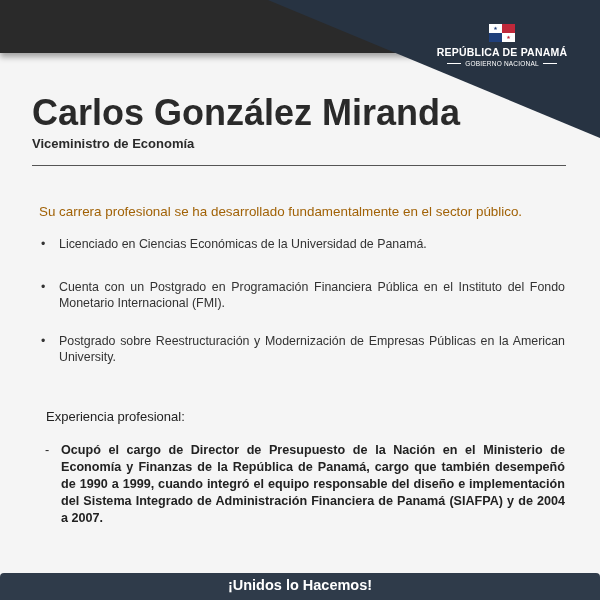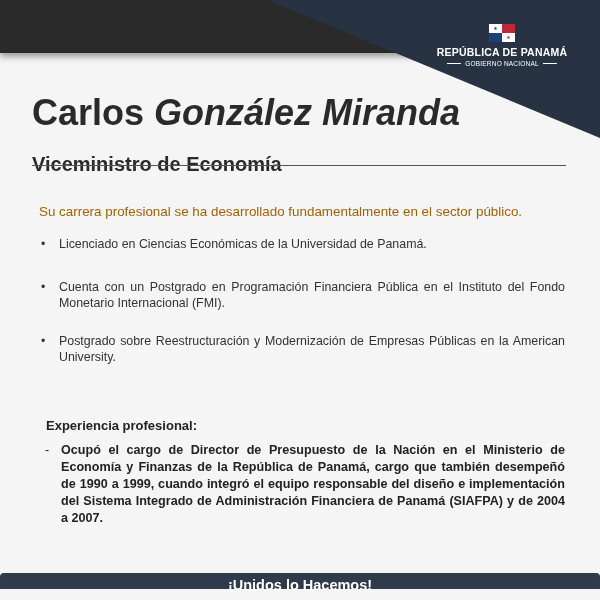--- a/index.html
+++ b/index.html
@@ -11,32 +11,32 @@
   .flag div { position: relative; font-size: 5px; line-height: 9px; text-align: center; }
   .flag .w1 { background: #fff; color: #1f3f7a; }
   .flag .r  { background: #c0283a; }
   .flag .b  { background: #1f3f7a; }
   .flag .w2 { background: #fff; color: #c0283a; }
   .brand-title { font-weight: bold; font-size: 10.5px; letter-spacing: 0.2px; }
   .brand-sub { font-size: 6.5px; margin-top: 2px; display: flex; align-items: center; justify-content: center; gap: 4px; letter-spacing: 0.2px; }
   .brand-sub .ln { display: inline-block; width: 14px; height: 1px; background: #fff; }
   .name { position: absolute; left: 32px; top: 92px; font-size: 36px; color: #2a2a2a; white-space: nowrap; }
   .name .first { font-weight: bold; }
-  .name .last { font-weight: bold; font-style: italic; }
-  .role { position: absolute; left: 32px; top: 153px; font-size: 20px; font-weight: bold; color: #2a2a2a; }
+  .name .last { font-weight: bold; }
+  .role { position: absolute; left: 32px; top: 136px; font-size: 13px; font-weight: bold; color: #2a2a2a; }
   .rule { position: absolute; left: 32px; top: 165px; width: 534px; height: 1px; background: #555; }
   .intro { position: absolute; left: 39px; top: 204px; font-size: 13.4px; color: #a16207; }
   .bullets { position: absolute; left: 39px; top: 236px; width: 526px; margin: 0; padding: 0; list-style: none; font-size: 12.4px; color: #333; }
   .bullets li { position: relative; padding-left: 20px; text-align: justify; line-height: 16px; }
   .bullets li .dot { position: absolute; left: 2px; top: 0; }
-  .exp-head { position: absolute; left: 46px; top: 418px; font-size: 13px; font-weight: bold; color: #222; }
+  .exp-head { position: absolute; left: 46px; top: 409px; font-size: 13px; font-weight: normal; color: #222; }
   .exp { position: absolute; left: 45px; top: 442px; width: 520px; font-size: 12.6px; font-weight: bold; color: #222; line-height: 17px; }
   .exp .dash { position: absolute; left: 0; top: 0; font-weight: normal; }
   .exp .txt { margin-left: 16px; text-align: justify; }
-  .footer { position: absolute; left: 0; top: 573px; width: 600px; height: 16px; background: #2f3b4a; border-radius: 4px 4px 0 0; color: #fff; font-weight: bold; font-size: 14.5px; text-align: center; line-height: 25px; }
+  .footer { position: absolute; left: 0; top: 573px; width: 600px; height: 27px; background: #2f3b4a; border-radius: 4px 4px 0 0; color: #fff; font-weight: bold; font-size: 14.5px; text-align: center; line-height: 25px; }
 </style>
 </head>
 <body>
 
 <div class="band-dark"></div>
 <div class="band-navy"></div>
 
 <div class="brand">
   <div class="flag">
     <div class="w1">★</div>

